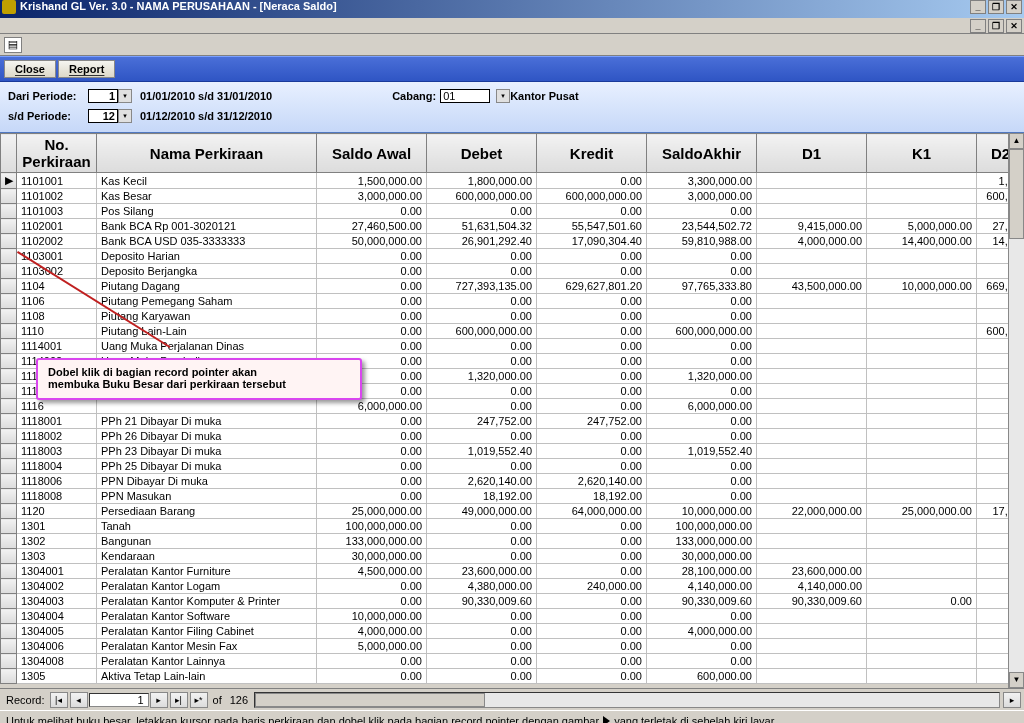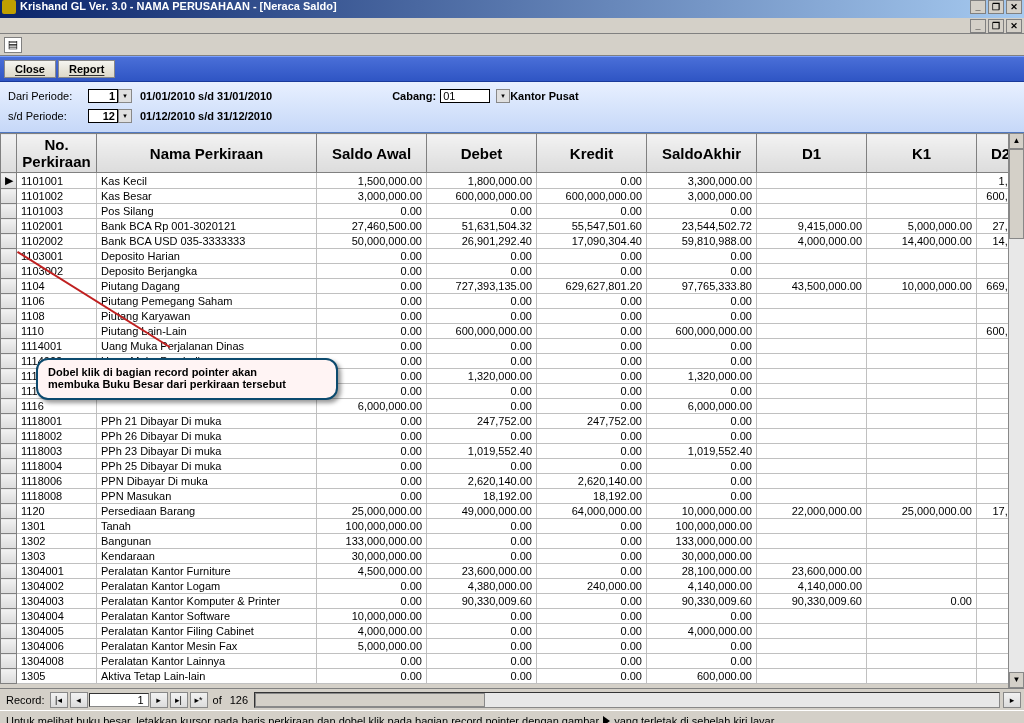--- a/index.html
+++ b/index.html
@@ -14,21 +14,21 @@
   .subtitlebar { height: 16px; background: #d4d0c8; display: flex; justify-content: flex-end; align-items: center; padding: 0 2px; border-bottom:1px solid #808080; }
   
   .file-icon-row { height: 22px; background:#d4d0c8; border-bottom:1px solid #808080; display:flex; align-items:center; padding:0 4px;}
   .file-icon { width:18px; height:16px; border:1px solid #808080; background:#fff; display:flex; align-items:center; justify-content:center;}
   
   .toolbar { height: 26px; background: linear-gradient(to bottom, #4a6fd8, #2f55c4); border-top: 1px solid #7aa0ff; border-bottom: 1px solid #1a3a9a; display: flex; align-items: center; padding: 2px 4px; gap: 2px; }
   .tbtn { background: linear-gradient(to bottom, #f5f5f0, #ddd8c8); border: 1px solid #888; padding: 2px 10px; font-size: 11px; font-weight: bold; cursor: pointer; text-decoration:underline; text-decoration-color:#333; text-underline-offset:2px; }
   
   .filterbar { background: linear-gradient(to bottom, #e8f0ff, #c6d8f8); padding: 4px 8px 6px 8px; font-size: 11px; border-bottom:1px solid #5078c0; }
   .filter-row { display: flex; align-items: center; height: 20px; }
-  .filter-label { width: 80px; font-weight: normal; }
+  .filter-label { width: 80px; font-weight: bold; }
   .period-input { width: 30px; border:1px solid #000; background:#fff; text-align:right; padding:0 2px; font-family:inherit; font-size:11px; font-weight:bold;}
   .spin-wrap { display:inline-flex; align-items:center;}
   .spin-btn { width:14px; height:14px; border:1px solid #888; background:#e0e0e0; font-size:7px; text-align:center; line-height:12px;}
   .dates { margin-left: 8px; font-weight: bold; }
   .cabang-label { margin-left: 120px; font-weight: bold; }
   .cabang-sel { width: 50px; border:1px solid #000; background:#fff; padding:0 2px; font-family:inherit; font-size:11px; margin:0 6px 0 4px;}
   .cabang-sel-btn { width:14px;height:14px;border:1px solid #888;background:#e0e0e0;font-size:7px;text-align:center;line-height:12px;display:inline-block;}
   .cabang-name { font-weight: bold; }
   
   .grid-wrap { position: relative; width: 1024px; }
@@ -48,21 +48,21 @@
   .nav-bar { height: 22px; background: #d4d0c8; border-top: 1px solid #808080; display: flex; align-items: center; padding: 0 2px; font-size: 11px; }
   .nav-label { padding: 0 4px; }
   .nav-btn { width: 18px; height: 16px; border: 1px solid #888; background: linear-gradient(to bottom,#f2f2f2,#dcdcdc); font-size: 9px; text-align: center; line-height: 14px; margin: 0 1px; }
   .nav-input { width: 60px; text-align: right; border: 1px inset #888; padding: 0 4px; font-family:inherit; font-size:11px; background:#fff;}
   .nav-track { flex:1; height:16px; background:#e8e8e8; border:1px inset #888; margin:0 2px; position:relative;}
   .nav-thumb { position:absolute; left:0; top:0; bottom:0; width:230px; background:#d4d0c8; border:1px solid #888;}
   
   .status-bar { height: 20px; background: #d4d0c8; border-top: 1px solid #fff; display: flex; align-items: center; padding: 2px 6px; font-size: 11px; }
   .status-arrow { display:inline-block; width:0;height:0;border-top:5px solid transparent; border-bottom:5px solid transparent; border-left:7px solid #000; margin:0 4px;}
   
-  .callout { position: absolute; left: 36px; top: 358px; width: 302px; background: #fff4f4; border: 2px solid #0c4a6e; border-radius: 12px; padding: 6px 10px 8px 10px; font-size: 11px; font-weight: bold; color: #000; box-shadow: 3px 3px 4px rgba(0,0,0,0.4); z-index: 50; }
+  .callout { position: absolute; left: 36px; top: 358px; width: 326px; background: #fff4f4; border: 2px solid #d946ef; border-radius: 3px; padding: 6px 10px 8px 10px; font-size: 11px; font-weight: bold; color: #000; box-shadow: 3px 3px 4px rgba(0,0,0,0.4); z-index: 50; }
   .callout-line { position: absolute; left: 18px; top: 251px; width: 180px; height: 2px; background: #c02020; transform-origin: left top; transform: rotate(32deg); z-index: 49; }
   
   col.c-sel{width:16px;} col.c-no{width:80px;} col.c-nama{width:220px;} col.c-sa{width:110px;} col.c-d{width:110px;} col.c-k{width:110px;} col.c-sak{width:110px;} col.c-d1{width:110px;} col.c-k1{width:110px;} col.c-d2{width:48px;}
 </style>
 </head>
 <body>
 
 <div class="titlebar">
   <span class="titlebar-icon"></span>
   <span class="titlebar-text">Krishand GL Ver. 3.0 - NAMA PERUSAHAAN - [Neraca Saldo]</span>

